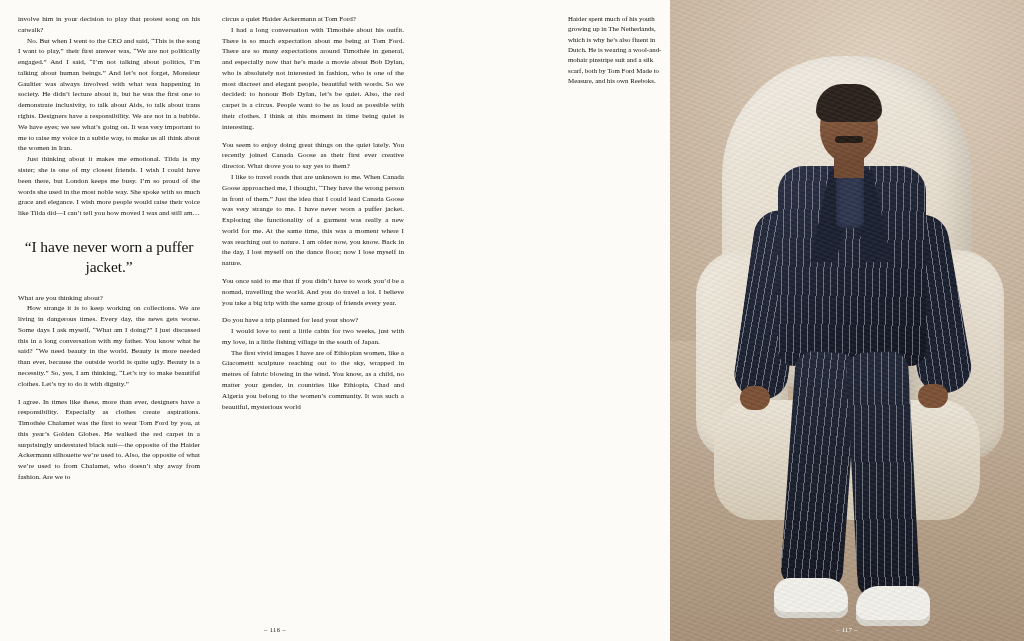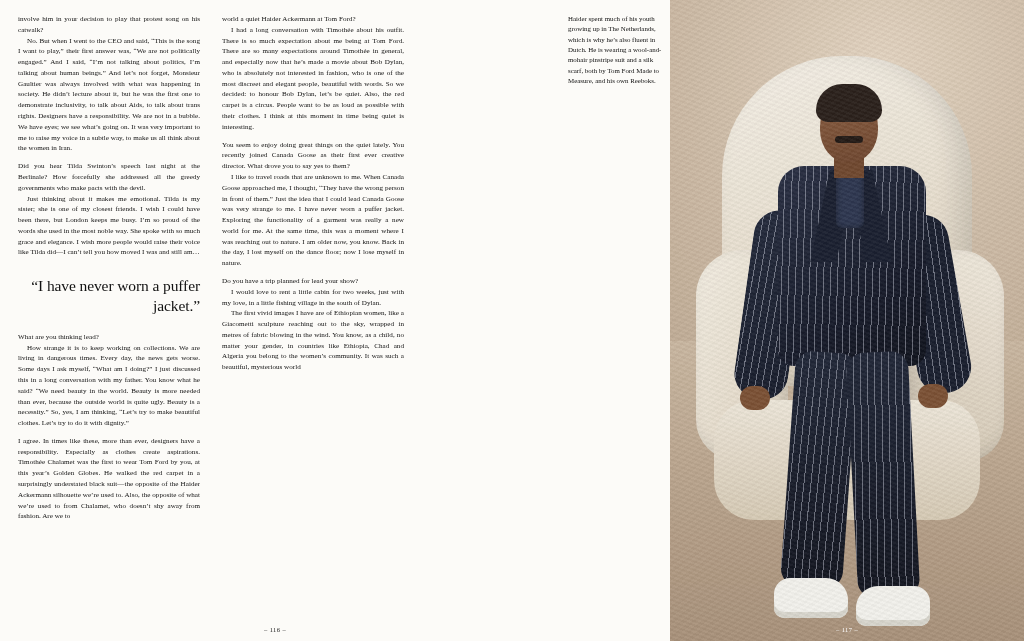--- a/index.html
+++ b/index.html
@@ -50,21 +50,21 @@
   }
   .col p.gap {
     margin-top: 7px;
   }
   .pullquote {
     font-size: 15.5px;
     line-height: 1.28;
     font-family: "Liberation Serif", serif;
     color: #111;
     margin: 18px 0 16px 0;
-    text-align: right;
+    text-align: center;
     text-indent: 0;
     letter-spacing: -0.1px;
   }
   .folio {
     position: absolute;
     bottom: 8px;
     font-size: 6.5px;
     color: #222;
     letter-spacing: 0.4px;
   }
@@ -294,37 +294,37 @@
 <body>
 
 <div class="spread">
 
   <div class="page-left">
     <div class="cols">
 
       <div class="col">
         <p>involve him in your decision to play that protest song on his catwalk?</p>
         <p class="indent">No. But when I went to the CEO and said, “This is the song I want to play,” their first answer was, “We are not politically engaged.” And I said, “I’m not talking about politics, I’m talking about human beings.” And let’s not forget, Monsieur Gaultier was always involved with what was happening in society. He didn’t lecture about it, but he was the first one to demonstrate inclusivity, to talk about Aids, to talk about trans rights. Designers have a responsibility. We are not in a bubble. We have eyes; we see what’s going on. It was very important to me to raise my voice in a subtle way, to make us all think about the women in Iran.</p>
-        <p class="gap">Did you hear Tilda Swinton’s speech last night at the Berlinale? How forcefully she addressed all the greedy governments who make pacts with the devil.</p>
         <p class="indent">Just thinking about it makes me emotional. Tilda is my sister; she is one of my closest friends. I wish I could have been there, but London keeps me busy. I’m so proud of the words she used in the most noble way. She spoke with so much grace and elegance. I wish more people would raise their voice like Tilda did—I can’t tell you how moved I was and still am…</p>
 
         <div class="pullquote">“I have never worn a puffer jacket.”</div>
 
-        <p>What are you thinking lead?</p>
+        <p>What are you thinking about?</p>
         <p class="indent">How strange it is to keep working on collections. We are living in dangerous times. Every day, the news gets worse. Some days I ask myself, “What am I doing?” I just discussed this in a long conversation with my father. You know what he said? “We need beauty in the world. Beauty is more needed than ever, because the outside world is quite ugly. Beauty is a necessity.” So, yes, I am thinking, “Let’s try to make beautiful clothes. Let’s try to do it with dignity.”</p>
         <p class="gap">I agree. In times like these, more than ever, designers have a responsibility. Especially as clothes create aspirations. Timothée Chalamet was the first to wear Tom Ford by you, at this year’s Golden Globes. He walked the red carpet in a surprisingly understated black suit—the opposite of the Haider Ackermann silhouette we’re used to. Also, the opposite of what we’re used to from Chalamet, who doesn’t shy away from fashion. Are we to</p>
       </div>
 
       <div class="col">
-        <p>world a quiet Haider Ackermann at Tom Ford?</p>
+        <p>circus a quiet Haider Ackermann at Tom Ford?</p>
         <p class="indent">I had a long conversation with Timothée about his outfit. There is so much expectation about me being at Tom Ford. There are so many expectations around Timothée in general, and especially now that he’s made a movie about Bob Dylan, who is absolutely not interested in fashion, who is one of the most discreet and elegant people, beautiful with words. So we decided: to honour Bob Dylan, let’s be quiet. Also, the red carpet is a circus. People want to be as loud as possible with their clothes. I think at this moment in time being quiet is interesting.</p>
         <p class="gap">You seem to enjoy doing great things on the quiet lately. You recently joined Canada Goose as their first ever creative director. What drove you to say yes to them?</p>
         <p class="indent">I like to travel roads that are unknown to me. When Canada Goose approached me, I thought, “They have the wrong person in front of them.” Just the idea that I could lead Canada Goose was very strange to me. I have never worn a puffer jacket. Exploring the functionality of a garment was really a new world for me. At the same time, this was a moment where I was reaching out to nature. I am older now, you know. Back in the day, I lost myself on the dance floor; now I lose myself in nature.</p>
+        <p class="gap">You once said to me that if you didn’t have to work you’d be a nomad, travelling the world. And you do travel a lot. I believe you take a big trip with the same group of friends every year.</p>
         <p class="gap">Do you have a trip planned for lead your show?</p>
-        <p class="indent">I would love to rent a little cabin for two weeks, just with my love, in a little fishing village in the south of Dylan.</p>
+        <p class="indent">I would love to rent a little cabin for two weeks, just with my love, in a little fishing village in the south of Japan.</p>
         <p class="indent">The first vivid images I have are of Ethiopian women, like a Giacometti sculpture reaching out to the sky, wrapped in metres of fabric blowing in the wind. You know, as a child, no matter your gender, in countries like Ethiopia, Chad and Algeria you belong to the women’s community. It was such a beautiful, mysterious world</p>
       </div>
     </div>
 
     <div class="folio folio-left">– 116 –</div>
   </div>
 
   <div class="gutter"></div>
 
   <div class="page-right">

